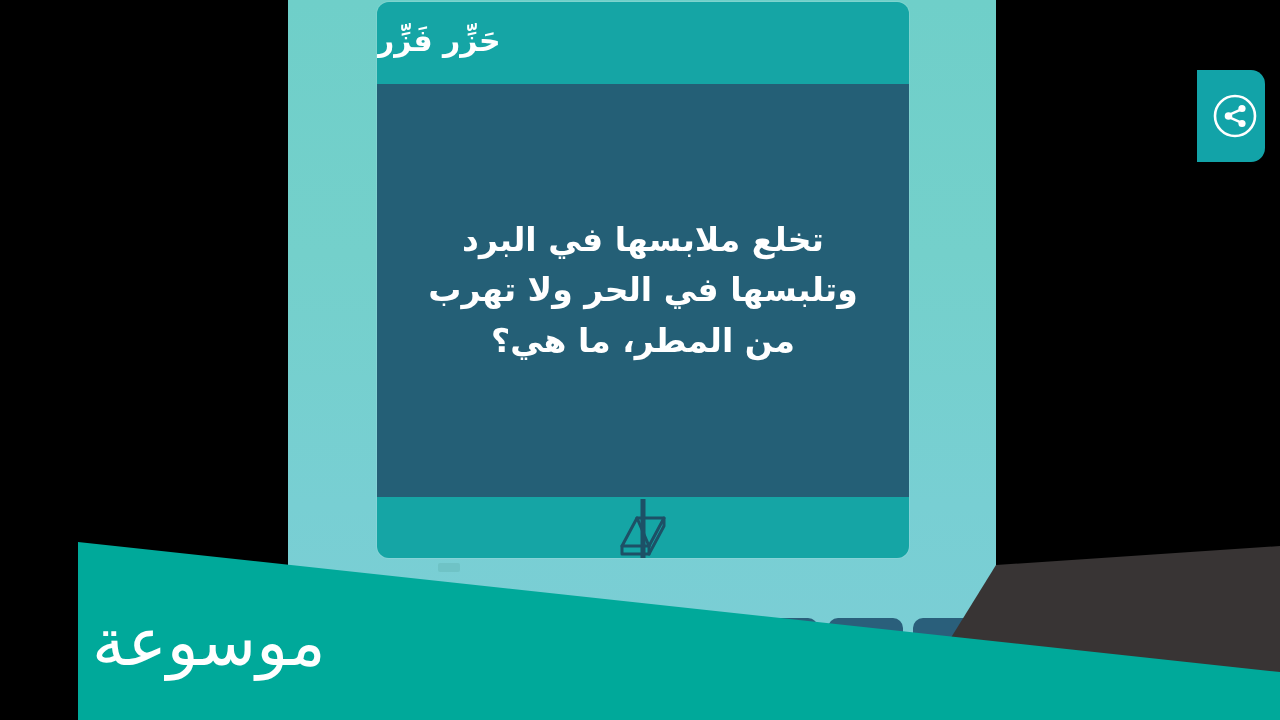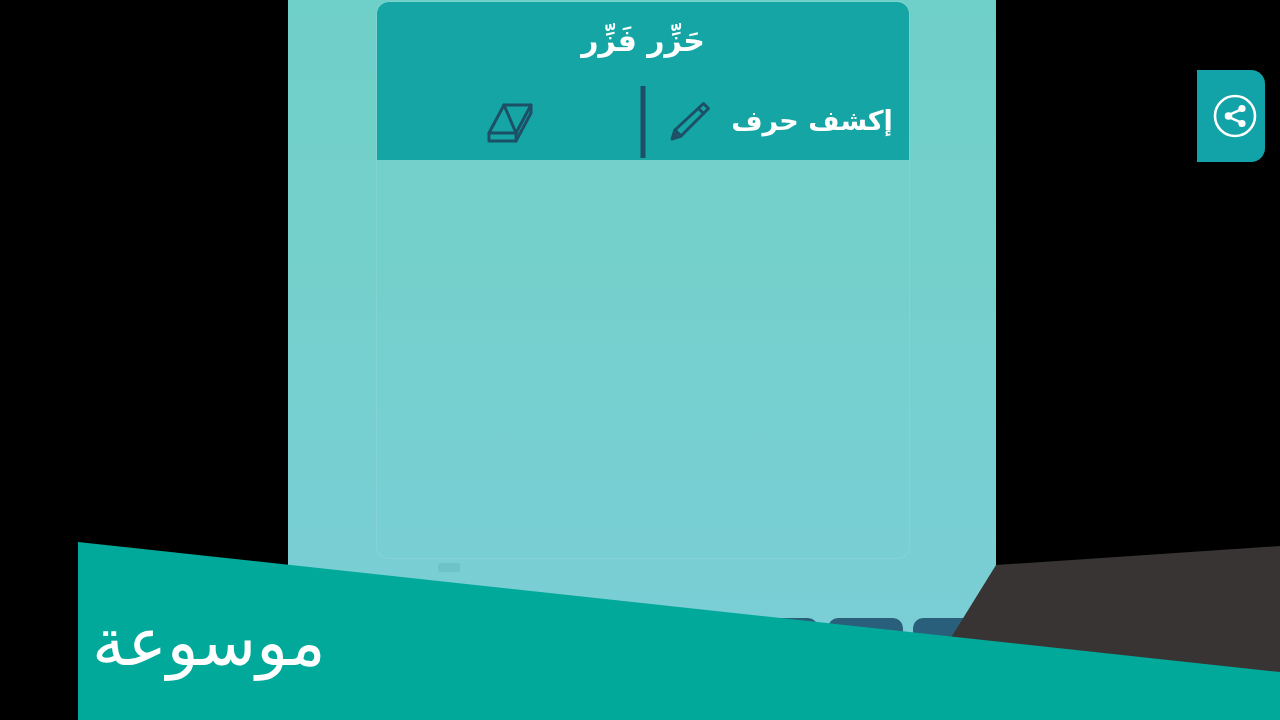--- a/index.html
+++ b/index.html
@@ -44,21 +44,21 @@
     left:377px; top:2px;
     width:532px; height:556px;
     border-radius:12px;
     overflow:hidden;
     z-index:6;
     box-shadow:0 0 0 1px rgba(255,255,255,0.10);
   }
   #card-header {
     height:82px;
     background:#15a5a5;
-    display:flex; align-items:center; justify-content:center;
+    display:flex; align-items:center; 
   }
   #card-title {
     color:#ffffff;
     font-size:30px;
     font-weight:700;
     letter-spacing:0.5px;
     direction:rtl;
     line-height:1;
     padding-bottom:4px;
   }
@@ -177,36 +177,26 @@
       </svg>
     </div>
   </div>
 
   <div id="card">
 
     <div id="card-header">
       <div id="card-title">حَزِّر فَزِّر</div>
     </div>
 
+    <div id="card-body">
+      <div id="riddle-text">تخلع ملابسها في البرد وتلبسها في الحر ولا تهرب من المطر، ما هي؟</div>
+    </div>
 
     <div id="card-actions">
 
-      <div class="action-btn">
-        <span class="action-label">إكشف حرف</span>
-        <span class="action-icon">
-          <svg width="58" height="58" viewBox="0 0 58 58">
-            <g fill="none" stroke="#1d5066" stroke-width="3" stroke-linejoin="round" stroke-linecap="round">
-              <path d="M44.5 10.5 L49.5 15.5 L22 43 L13 46 L16 37 Z"></path>
-              <path d="M39.5 15.5 L44.5 20.5"></path>
-              <path d="M16 37 L22 43"></path>
-              <path d="M13.5 45.5 L17.8 41.2"></path>
-            </g>
-          </svg>
-        </span>
-      </div>
 
       <div class="action-btn">
         <span class="action-icon">
           <svg width="60" height="58" viewBox="0 0 60 58">
             <g fill="none" stroke="#1d5066" stroke-width="3" stroke-linejoin="round" stroke-linecap="round">
               <path d="M9 40 L24 12 L51 12 L36 40 Z"></path>
               <path d="M9 40 L9 48 L36 48 L36 40"></path>
               <path d="M51 12 L51 20 L36 48"></path>
               <path d="M24 12 L36 40"></path>
             </g>

